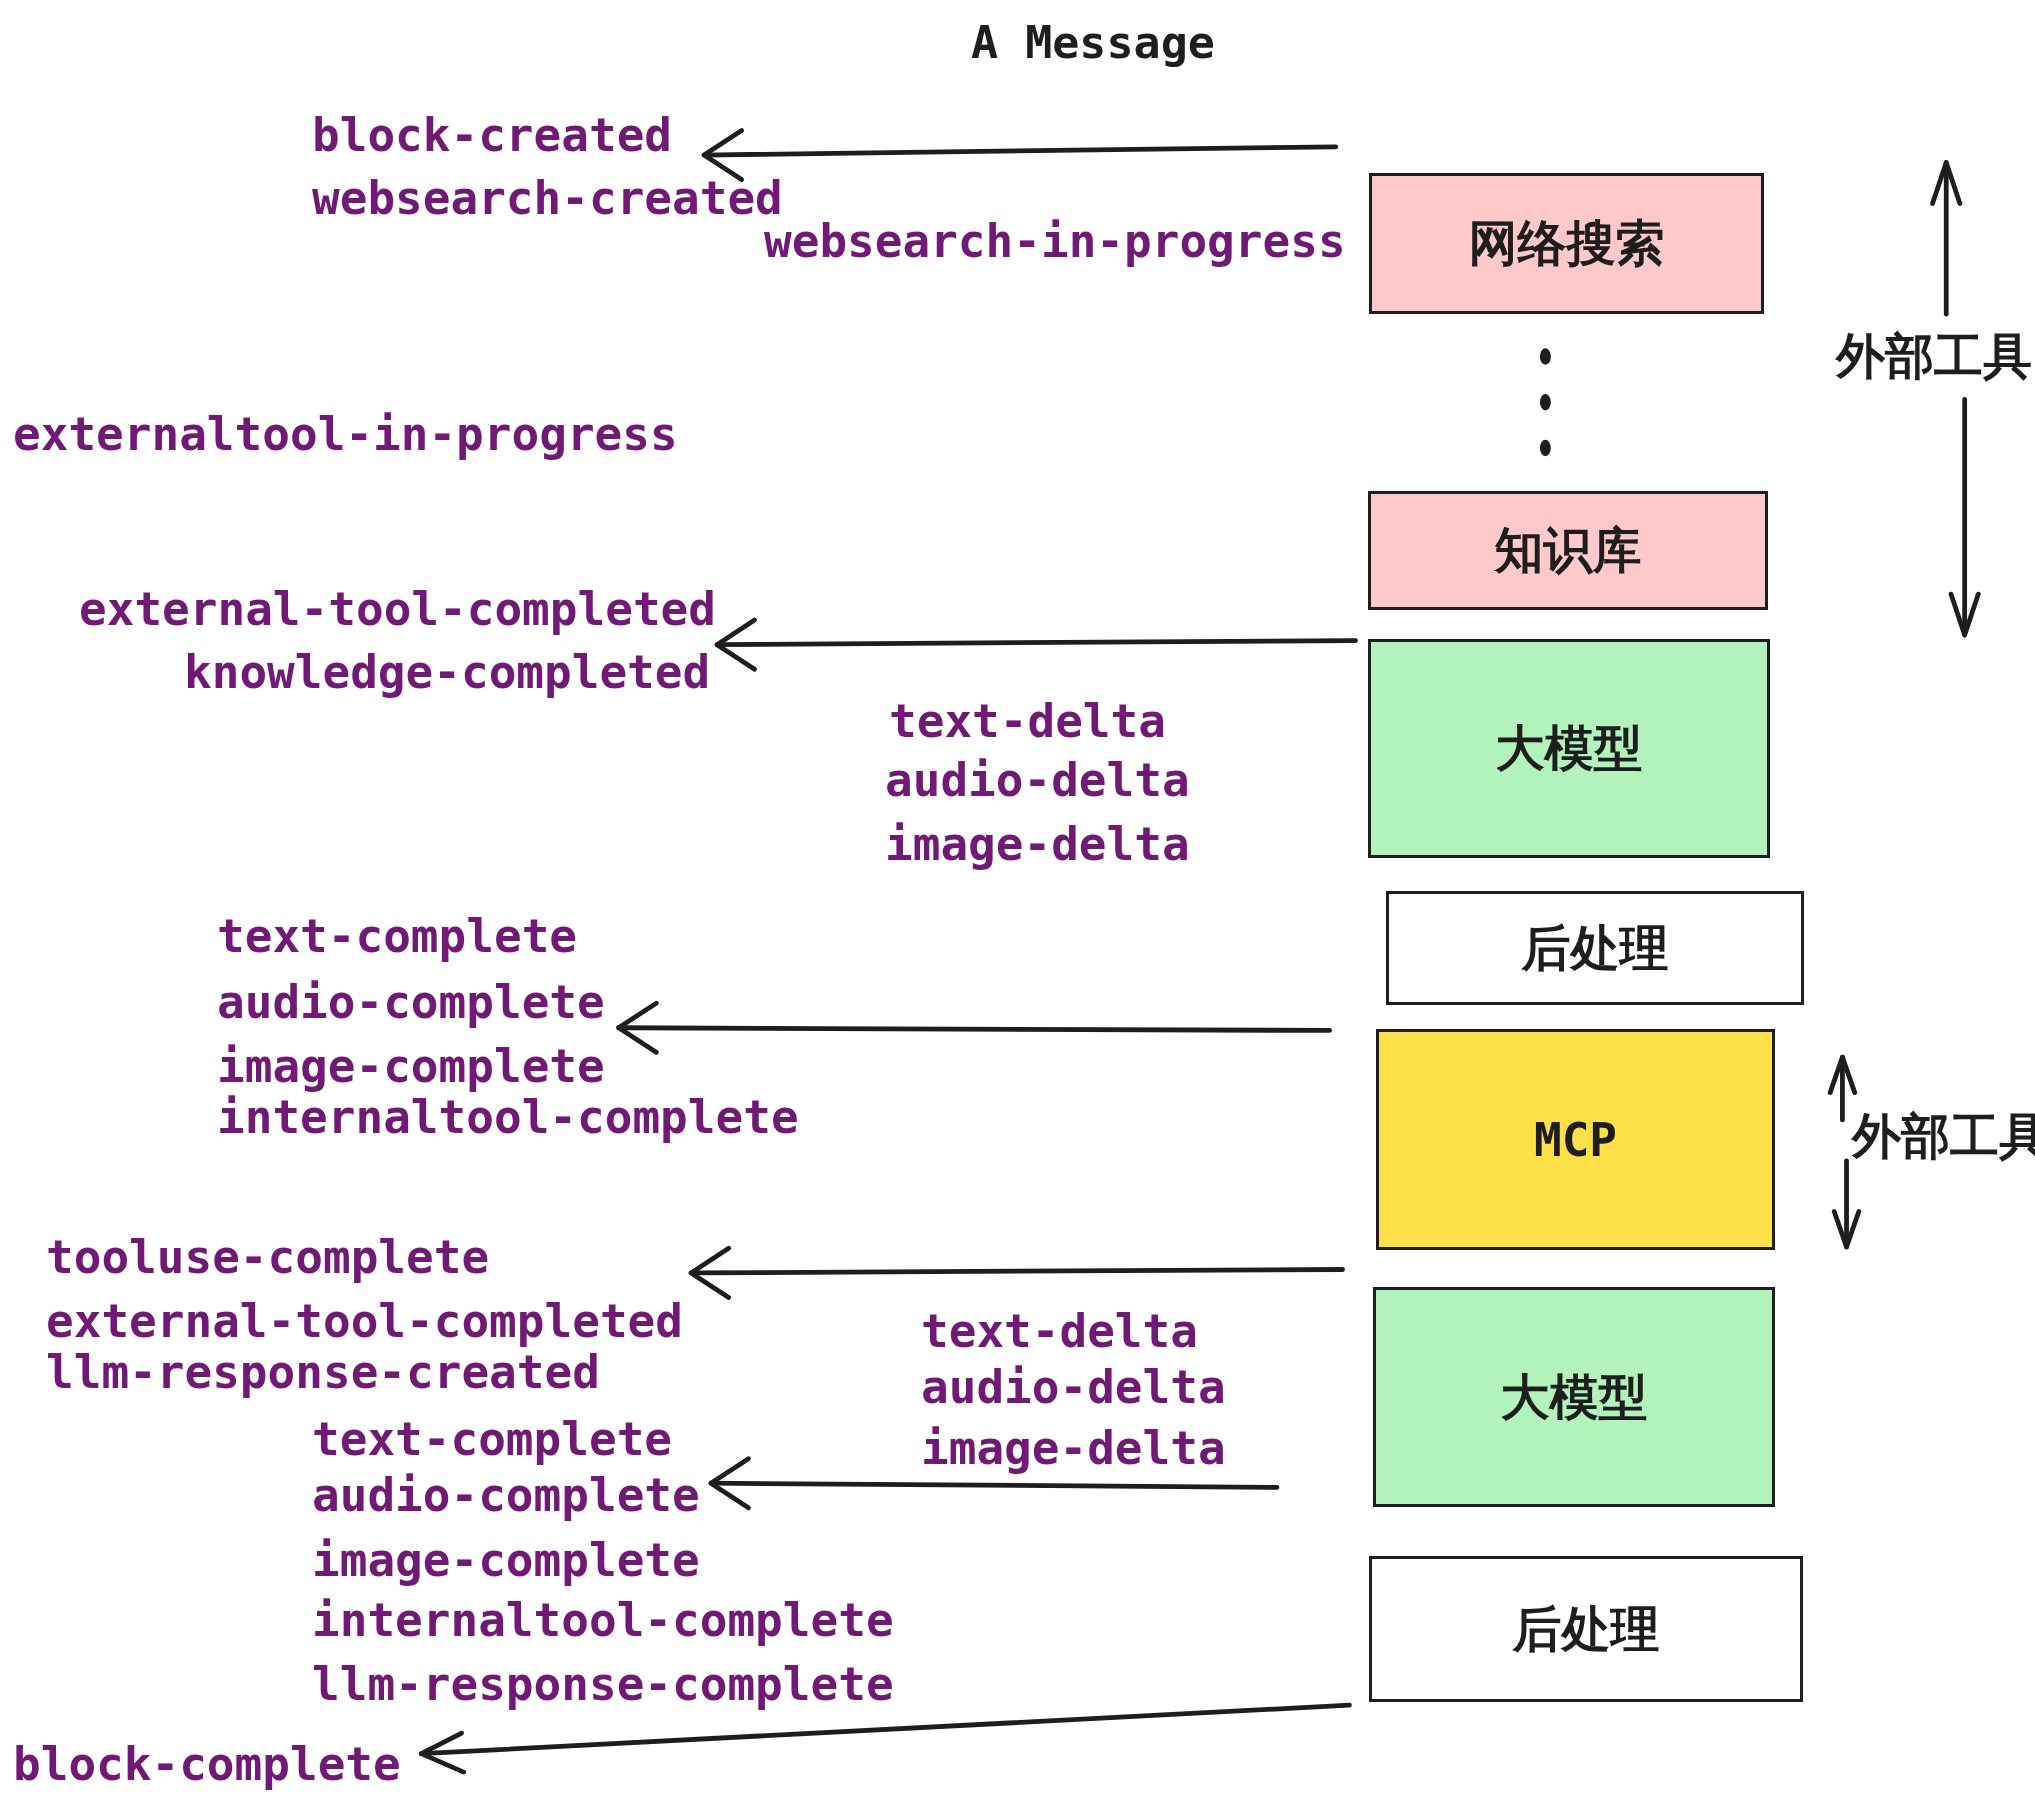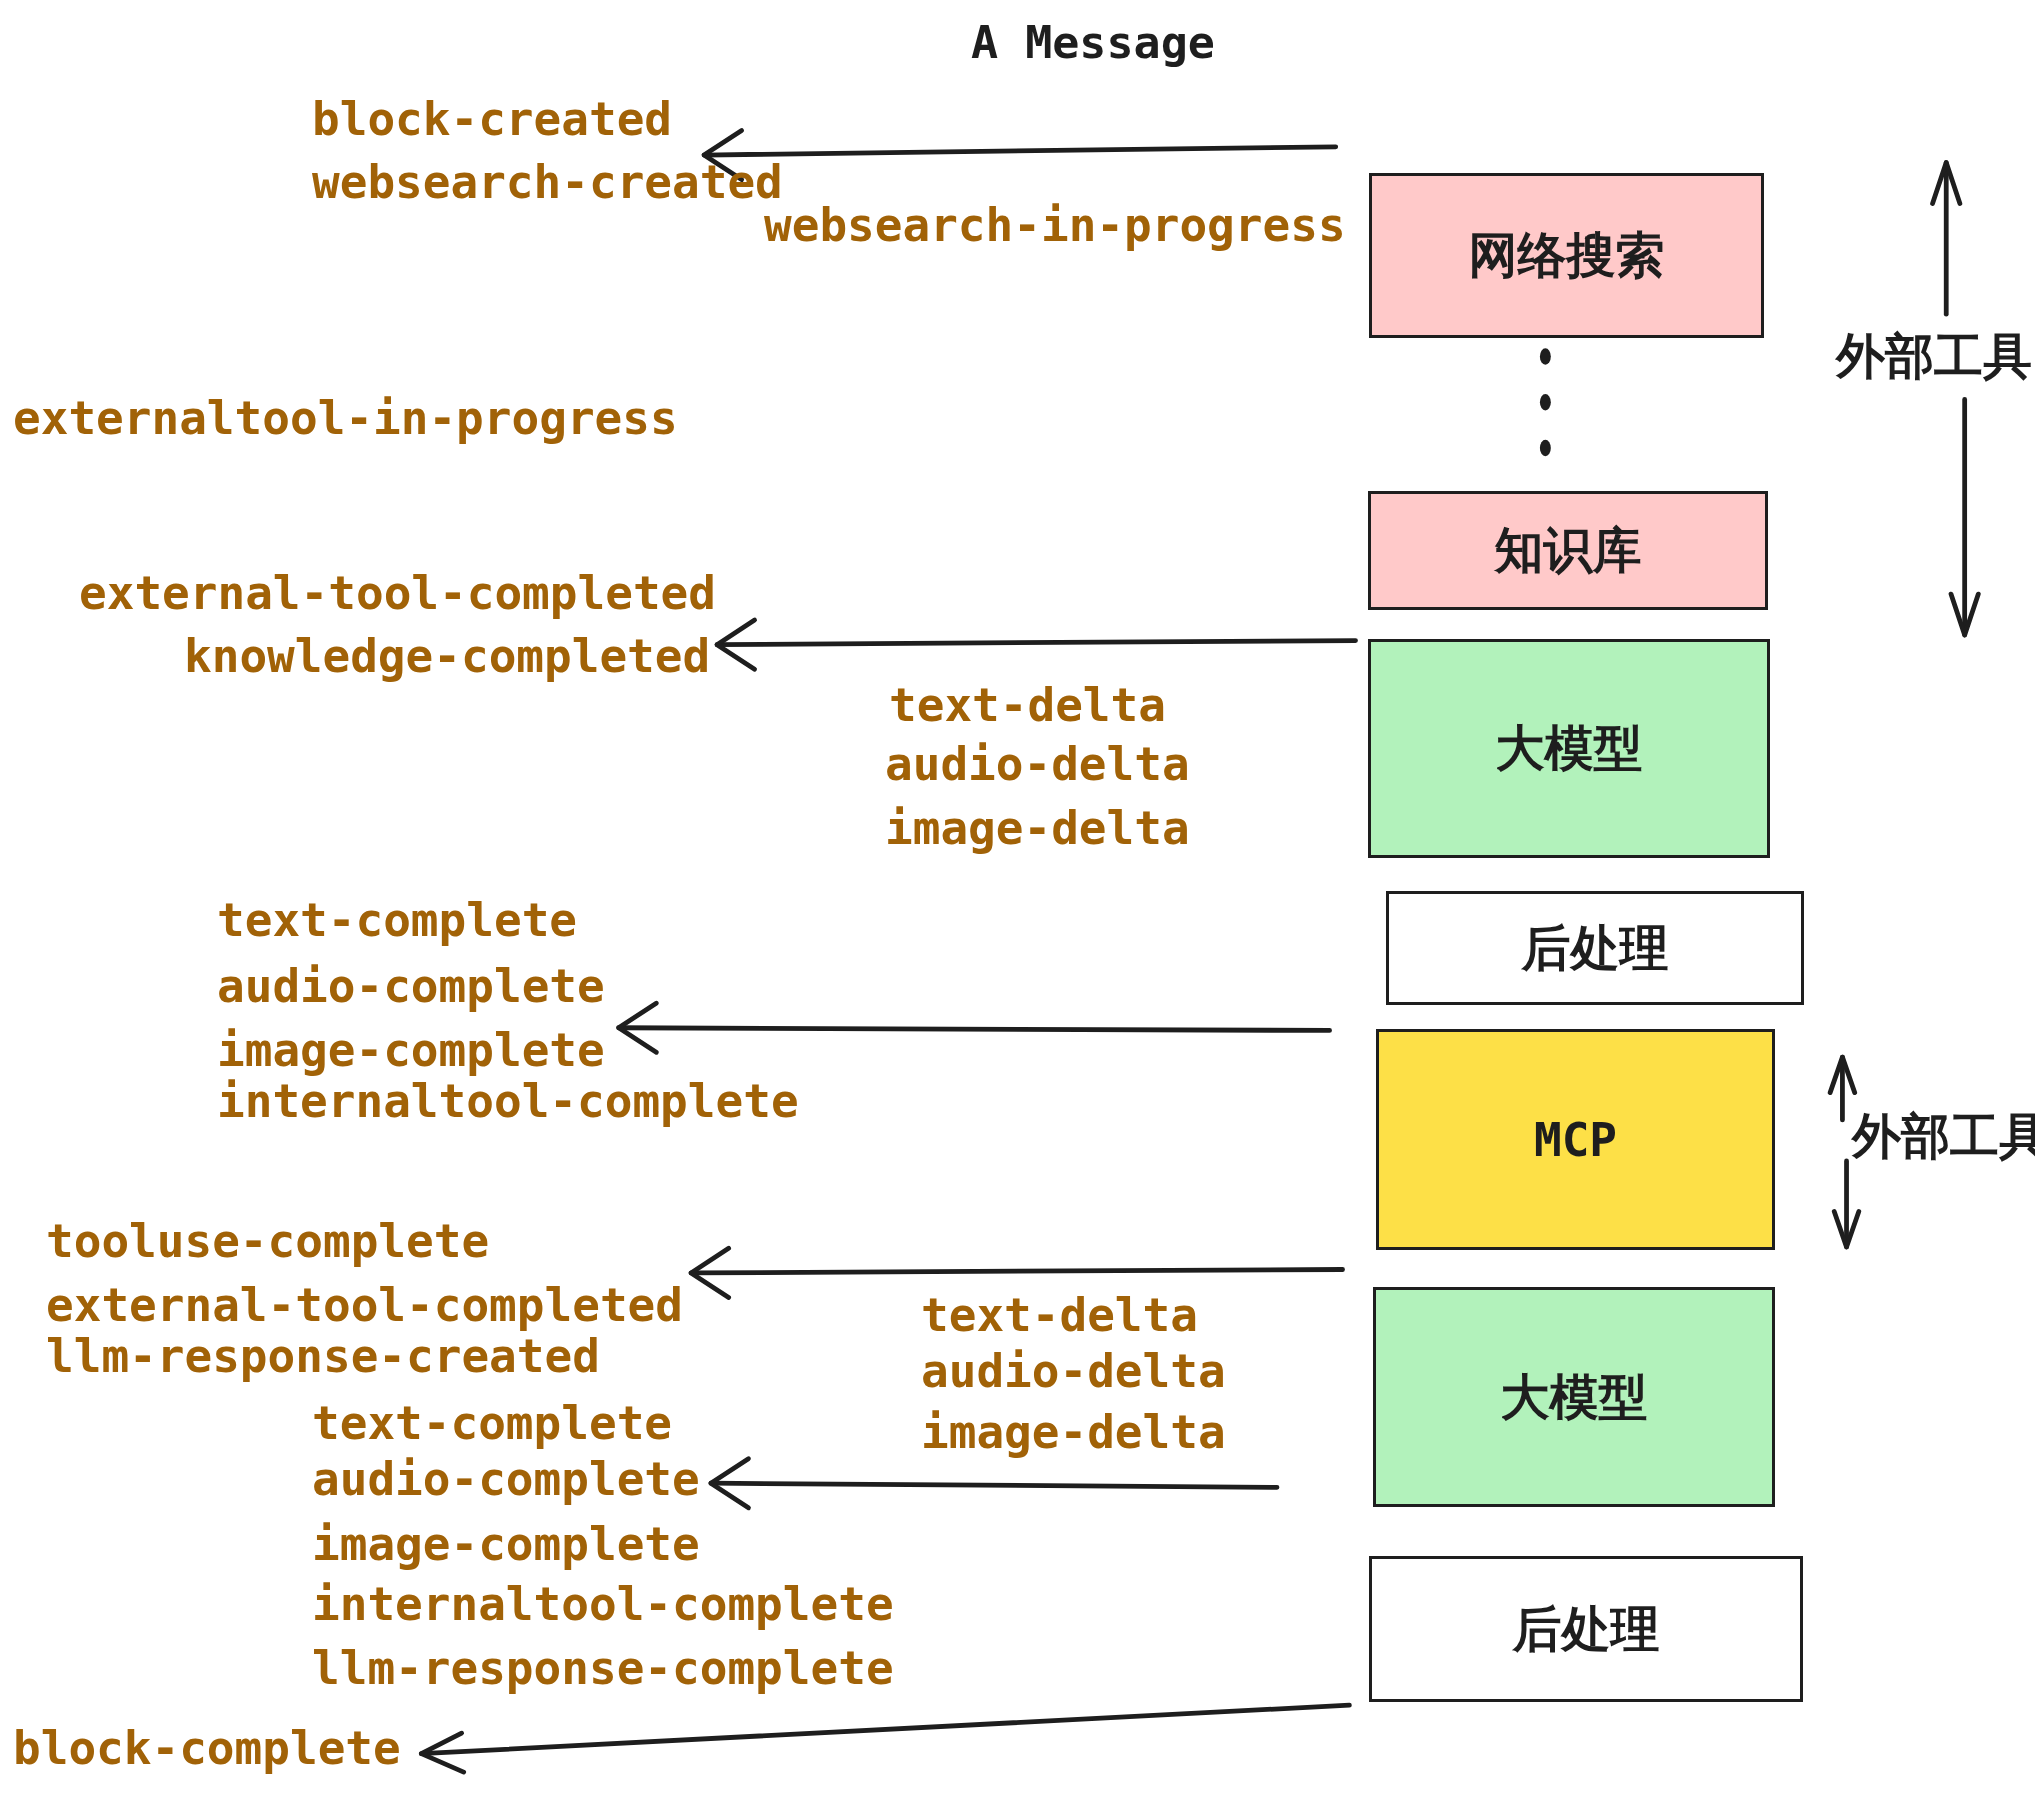--- a/index.html
+++ b/index.html
@@ -12,21 +12,22 @@
     color:#1e1e1e;
   }
   .ev{
     position:absolute;
     transform:translateY(-50%);
     font-family:"DejaVu Sans Mono", monospace;
     font-weight:bold;
     font-size:46px;
     line-height:1;
     white-space:nowrap;
-    color:#a16207;
+    color:#701a75;
+    margin-top:16px;
   }
   .title{
     position:absolute;
     transform:translateY(-50%);
     font-family:"DejaVu Sans Mono", monospace;
     font-weight:bold;
     font-size:45px;
     white-space:nowrap;
     color:#1e1e1e;
   }
@@ -153,21 +154,21 @@
   <div class="ev" style="left:921px;top:1315px">text-delta</div>
   <div class="ev" style="left:921px;top:1371px">audio-delta</div>
   <div class="ev" style="left:921px;top:1432px">image-delta</div>
   <div class="ev" style="left:312px;top:1423px">text-complete</div>
   <div class="ev" style="left:312px;top:1479px">audio-complete</div>
   <div class="ev" style="left:312px;top:1544px">image-complete</div>
   <div class="ev" style="left:312px;top:1604px">internaltool-complete</div>
   <div class="ev" style="left:312px;top:1668px">llm-response-complete</div>
   <div class="ev" style="left:13px;top:1748px">block-complete</div>
 
-  <div class="box" style="left: 1369px; top: 173px; width: 395px; height: 165px; background-color: rgb(255, 201, 201);">
+  <div class="box" style="left: 1369px; top: 173px; width: 395px; height: 141px; background-color: rgb(255, 201, 201);">
     <span class="cjk">网络搜索</span>
   </div>
   <div class="box" style="left: 1368px; top: 491px; width: 400px; height: 119px; background-color: rgb(255, 201, 201);">
     <span class="cjk">知识库</span>
   </div>
   <div class="box" style="left: 1368px; top: 639px; width: 402px; height: 219px; background-color: rgb(178, 242, 187);">
     <span class="cjk">大模型</span>
   </div>
   <div class="box" style="left: 1386px; top: 891px; width: 418px; height: 114px; background-color: rgb(255, 255, 255);">
     <span class="cjk">后处理</span>

